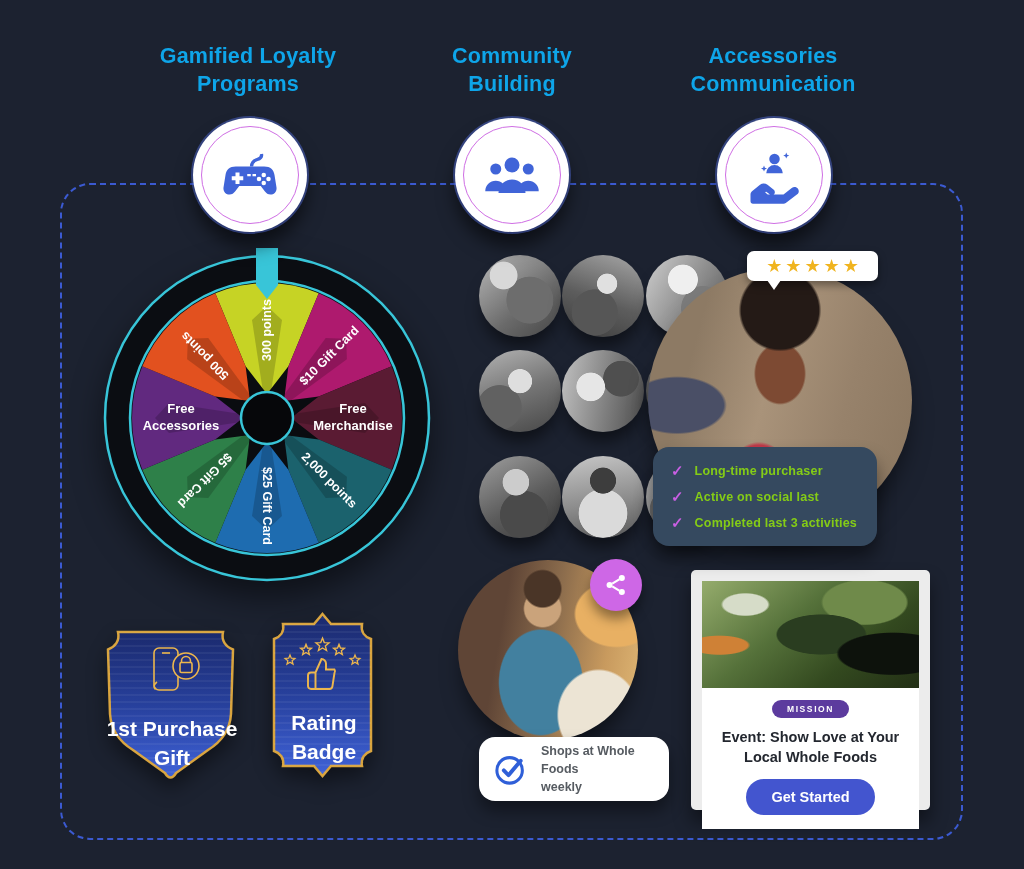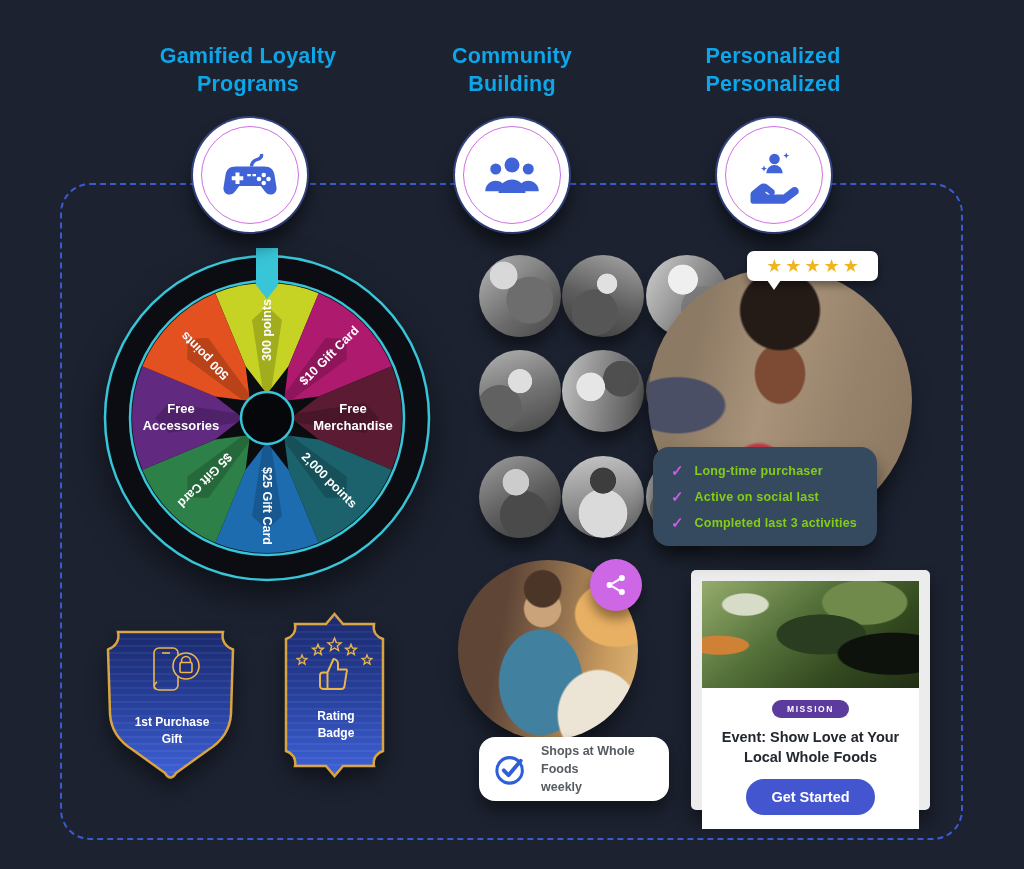--- a/index.html
+++ b/index.html
@@ -23,23 +23,23 @@
   .icon-circle .ring{position:absolute;inset:8px;border:1.6px solid #cf6ee4;border-radius:50%;}
   .ic1{left:193px;top:118px;} .ic2{left:455px;top:118px;} .ic3{left:717px;top:118px;}
   .icon-circle svg{width:60px;height:60px;position:relative;}
 
   
   .wheel{left:97px;top:248px;filter:drop-shadow(0 16px 16px rgba(0,0,0,.5));}
   .wheel-label{fill:#fff;font-weight:700;}
 
   
   .badge{width:140px;filter:drop-shadow(0 10px 10px rgba(0,0,0,.45));}
-  .b1{left:102px;top:626px;} .b2{left:278px;top:612px;}
+  .b1{left:102px;top:626px;} .b2{left:266px;top:612px;}
   .badge-text{position:absolute;left:0;right:0;text-align:center;color:#fff;font-weight:700;
-              font-size:12px;line-height:1.4;}
+              font-size:21px;line-height:1.4;}
   .b1 .badge-text{top:88px;} .b2 .badge-text{top:96px;}
 
   
   .member{width:82px;height:82px;border-radius:50%;box-shadow:0 14px 16px -4px rgba(0,0,0,.5);}
   .m1{background:radial-gradient(circle at 30% 25%,#d8d8d8 0 16%,transparent 17%),radial-gradient(circle at 62% 55%,#6d6d6d 0 34%,transparent 35%),linear-gradient(140deg,#b9b9b9,#6a6a6a 60%,#454545);}
   .m2{background:radial-gradient(circle at 55% 35%,#e0e0e0 0 14%,transparent 15%),radial-gradient(circle at 40% 70%,#565656 0 30%,transparent 31%),linear-gradient(200deg,#a8a8a8,#5d5d5d 55%,#3c3c3c);}
   .m3{background:radial-gradient(circle at 45% 30%,#efefef 0 20%,transparent 21%),radial-gradient(circle at 70% 65%,#7b7b7b 0 28%,transparent 29%),linear-gradient(120deg,#cfcfcf,#8a8a8a 55%,#545454);}
   .m4{background:radial-gradient(circle at 50% 38%,#dedede 0 18%,transparent 19%),radial-gradient(circle at 25% 70%,#616161 0 26%,transparent 27%),linear-gradient(160deg,#b3b3b3,#757575 50%,#474747);}
   .m5{background:radial-gradient(circle at 35% 45%,#e6e6e6 0 20%,transparent 21%),radial-gradient(circle at 72% 35%,#4f4f4f 0 22%,transparent 23%),linear-gradient(100deg,#c2c2c2,#808080 55%,#4c4c4c);}
   .m6{background:radial-gradient(circle at 60% 30%,#d4d4d4 0 16%,transparent 17%),radial-gradient(circle at 45% 70%,#5a5a5a 0 30%,transparent 31%),linear-gradient(220deg,#adadad,#666 55%,#3f3f3f);}
@@ -114,21 +114,21 @@
 </style>
 </head>
 <body>
 
 <div class="canvas">
 
   <div class="abs dash-frame"></div>
 
   <div class="abs col-title t1">Gamified Loyalty Programs</div>
   <div class="abs col-title t2">Community Building</div>
-  <div class="abs col-title t3">Personalized Personalized</div>
+  <div class="abs col-title t3">Accessories Communication</div>
 
   <div class="abs icon-circle ic1">
     <span class="ring"></span>
     <svg viewBox="0 0 24 24">
       <path d="M12.6,8.6 C12.6,6.8 13.6,6.2 14.9,5.8 C16.2,5.4 16.8,4.6 16.6,3.6" stroke="#4064d8" stroke-width="1.3" fill="none"></path>
       <path d="M6.3,8.6 C3.8,8.6 2.5,9.9 2.2,12 L1.4,17 C1.2,18.7 2.4,19.8 3.8,19.8 C4.8,19.8 5.5,19.3 6.1,18.5 L7.7,16.4 H16.3 L17.9,18.5 C18.5,19.3 19.2,19.8 20.2,19.8 C21.6,19.8 22.8,18.7 22.6,17 L21.8,12 C21.5,9.9 20.2,8.6 17.7,8.6 Z" fill="#4064d8"></path>
       <path d="M6.2,11 h1.6 v1.5 h1.5 v1.6 h-1.5 v1.5 h-1.6 v-1.5 h-1.5 v-1.6 h1.5 z" fill="#fff"></path>
       <rect x="10.9" y="11.6" width="1.4" height="0.9" fill="#fff"></rect>
         <rect x="13" y="11.6" width="1.4" height="0.9" fill="#fff"></rect>
       <circle cx="15.6" cy="13.6" r="0.9" fill="#fff"></circle>

